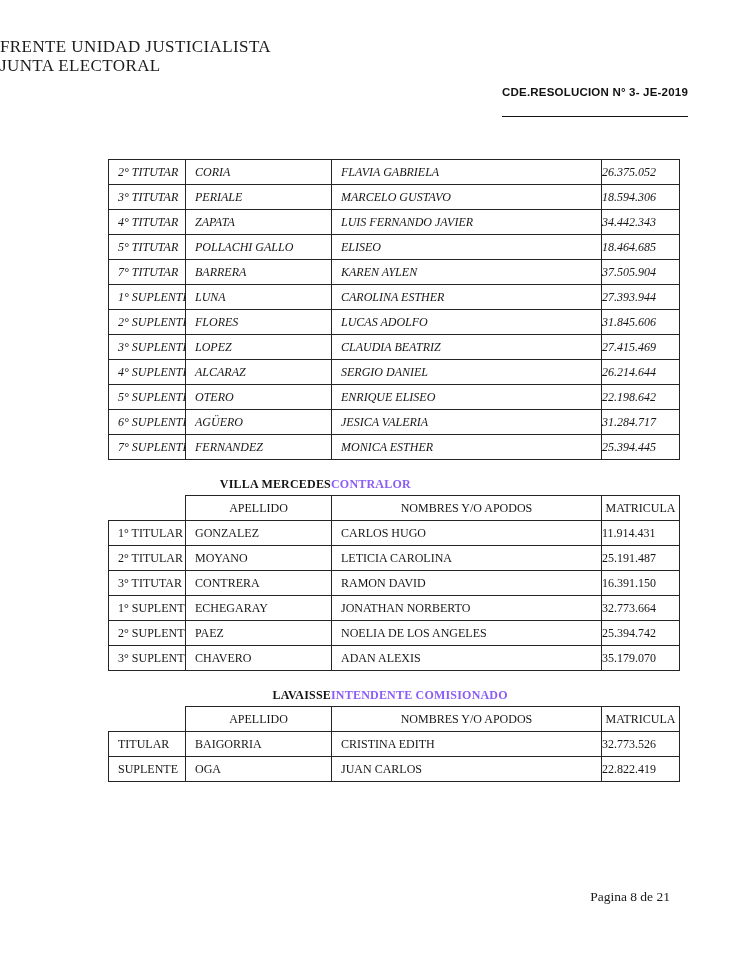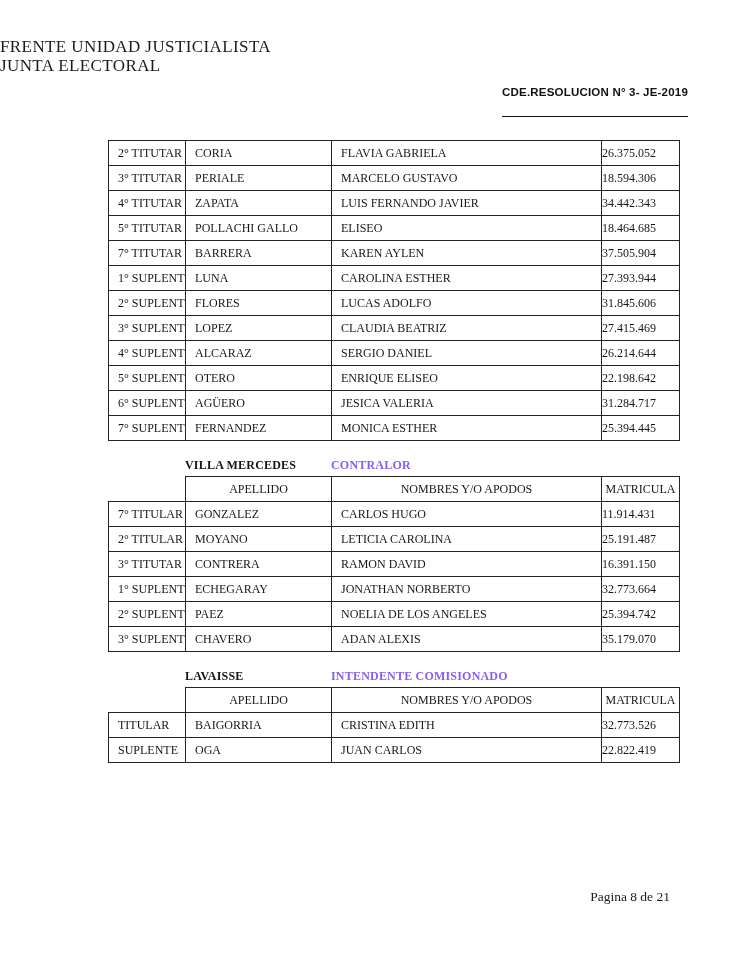--- a/index.html
+++ b/index.html
@@ -66,32 +66,32 @@
     padding: 0;
   }
   .doc-table td.mat {
     text-align: left;
     padding: 0;
   }
   .doc-table td.ghost {
     border: none;
     background: transparent;
   }
-  .tbl-first { margin-top: 23px; }
+  .tbl-first { margin-top: 42px; font-style: italic; }
 
   
   .sec-title-row {
     display: flex;
     margin: 17px 0 3px 108px;
     width: 571px;
   }
   .sec-spacer { width: 77px; }
   .sec-loc {
     width: 146px;
-    text-align: left;
+    text-align: right;
     font-size: 12px;
     font-weight: bold;
     color: #141414;
     letter-spacing: 0.2px;
   }
   .sec-off {
     width: 270px;
     text-align: left;
     font-size: 12px;
     font-weight: bold;
@@ -219,21 +219,21 @@
     <thead>
       <tr>
         <td class="ghost"></td>
         <th>APELLIDO</th>
         <th>NOMBRES Y/O APODOS</th>
         <th>MATRICULA</th>
       </tr>
     </thead>
     <tbody id="t2-body">
         <tr>
-          <td>7° TITULAR</td>
+          <td>1° TITULAR</td>
           <td>GONZALEZ</td>
           <td>CARLOS HUGO</td>
           <td class="mat">11.914.431</td>
         </tr>
         <tr>
           <td>2° TITULAR</td>
           <td>MOYANO</td>
           <td>LETICIA CAROLINA</td>
           <td class="mat">25.191.487</td>
         </tr>

